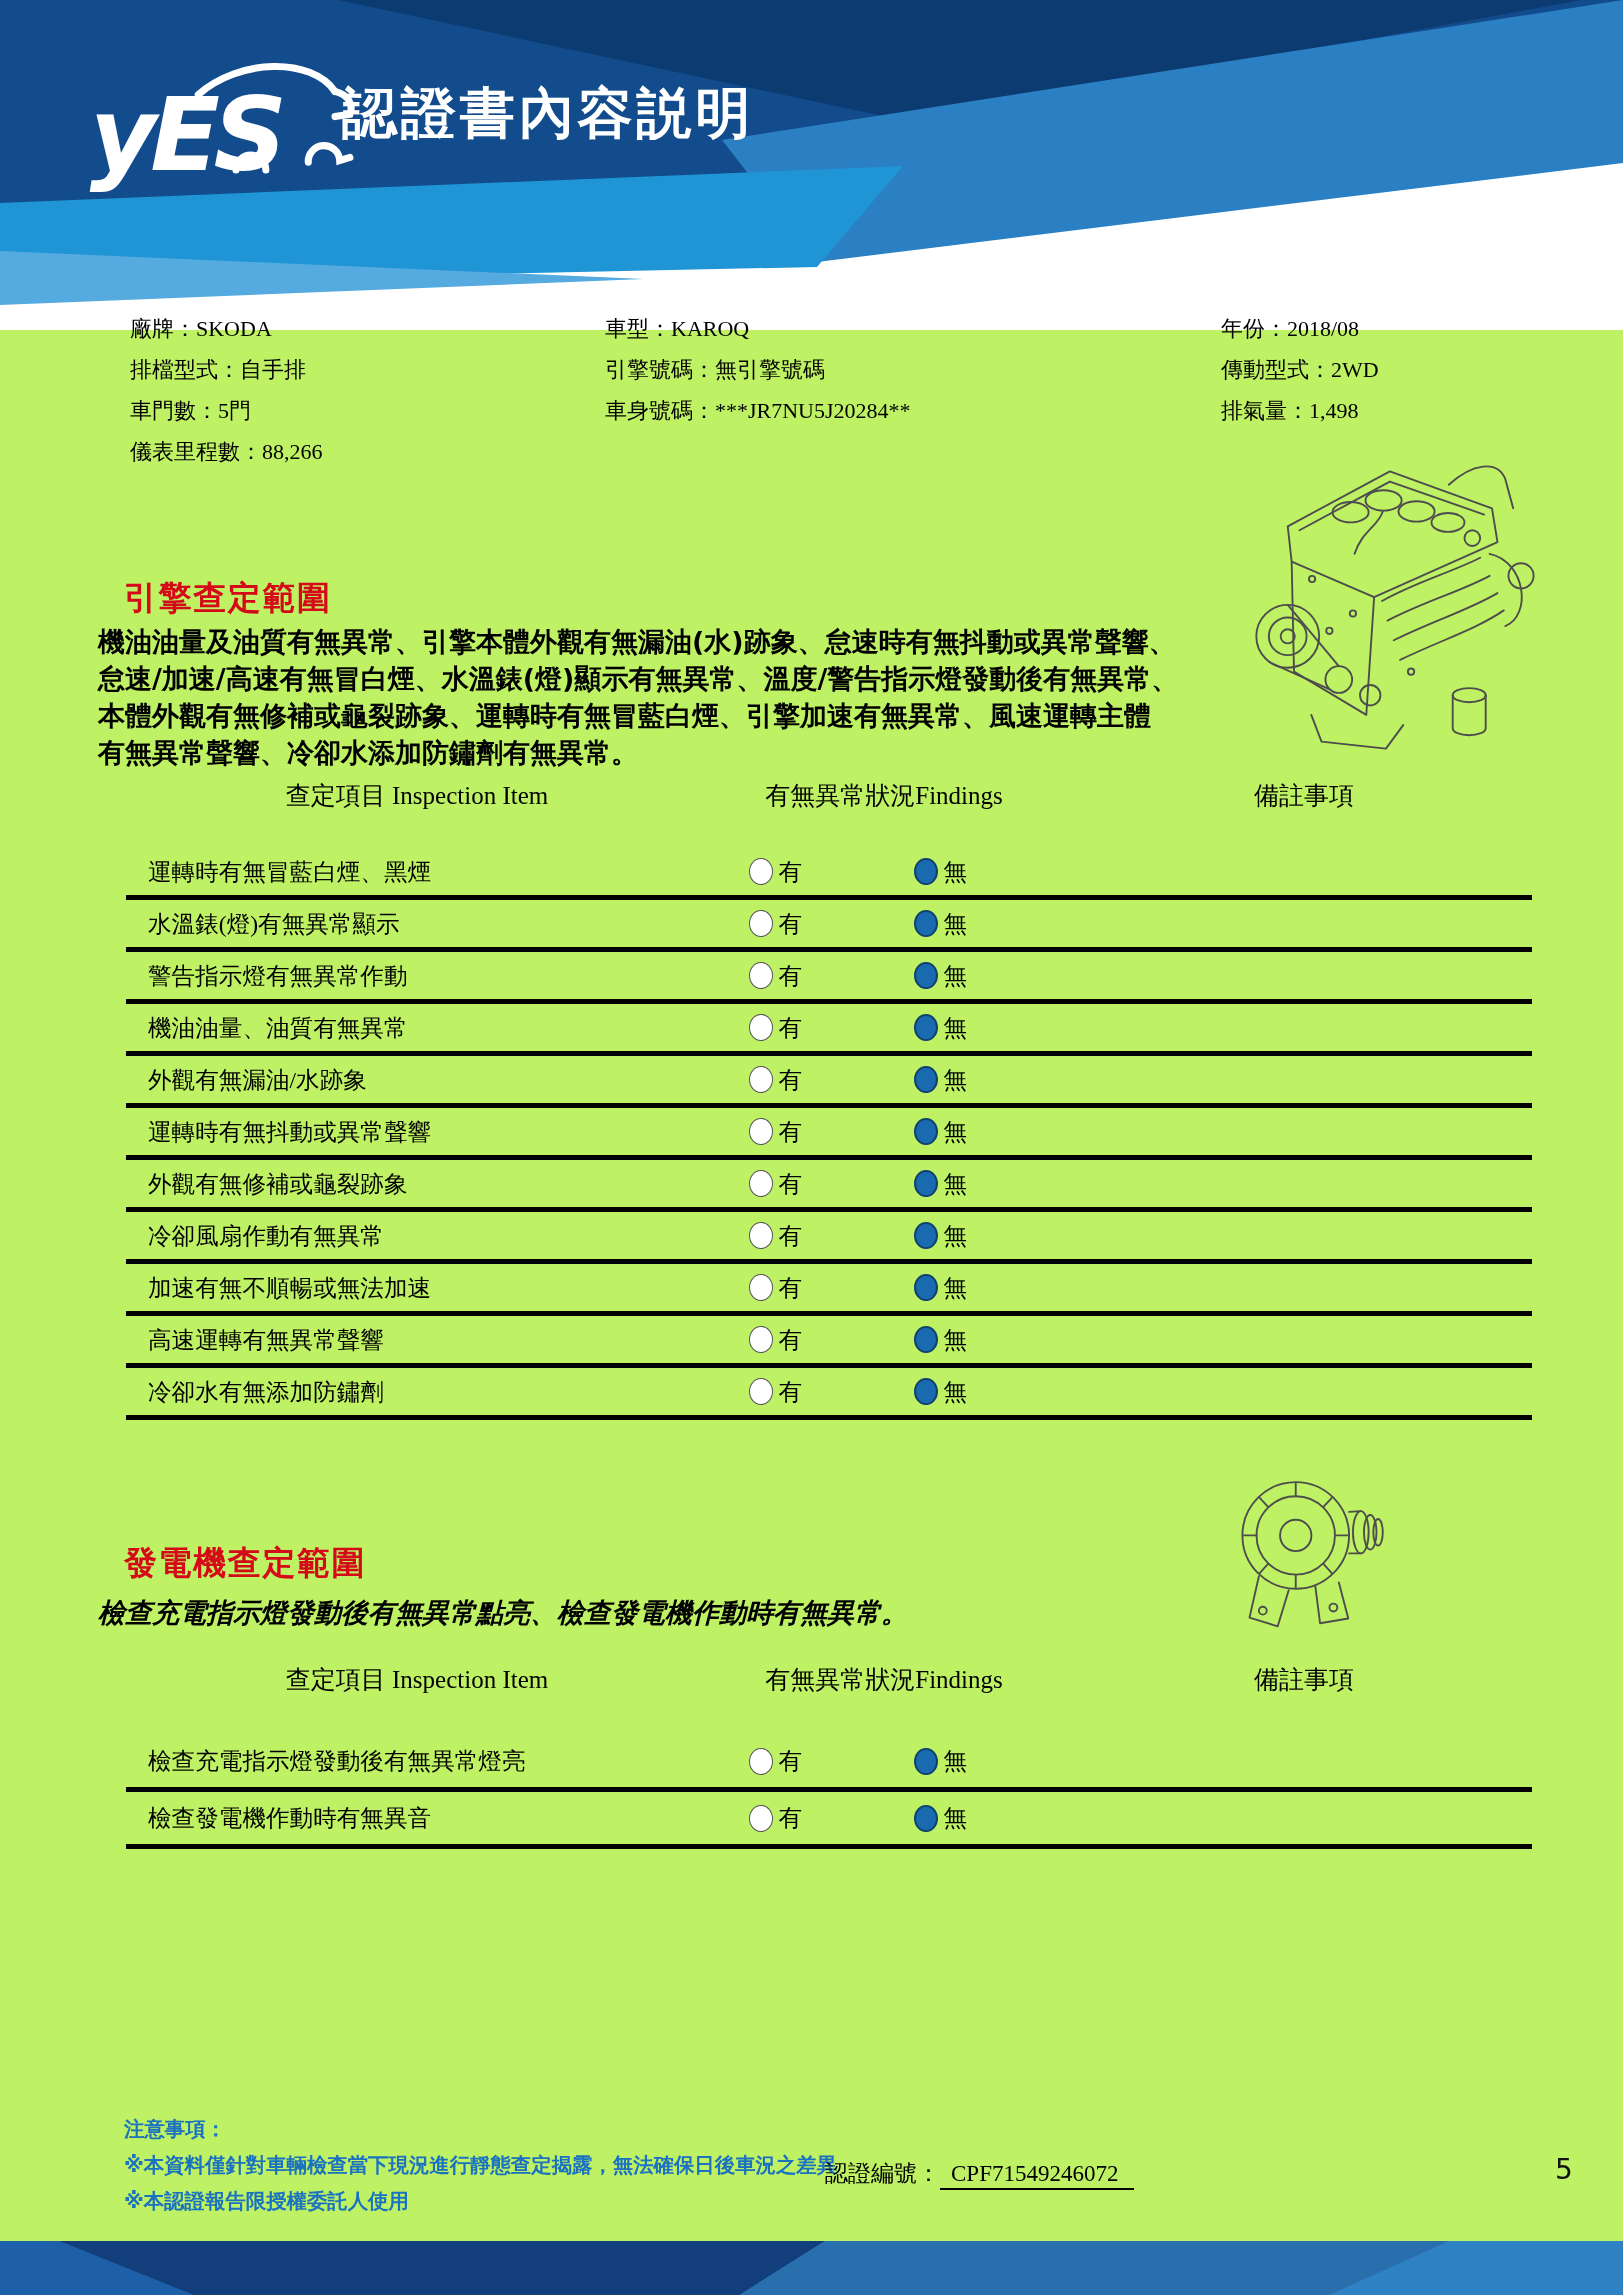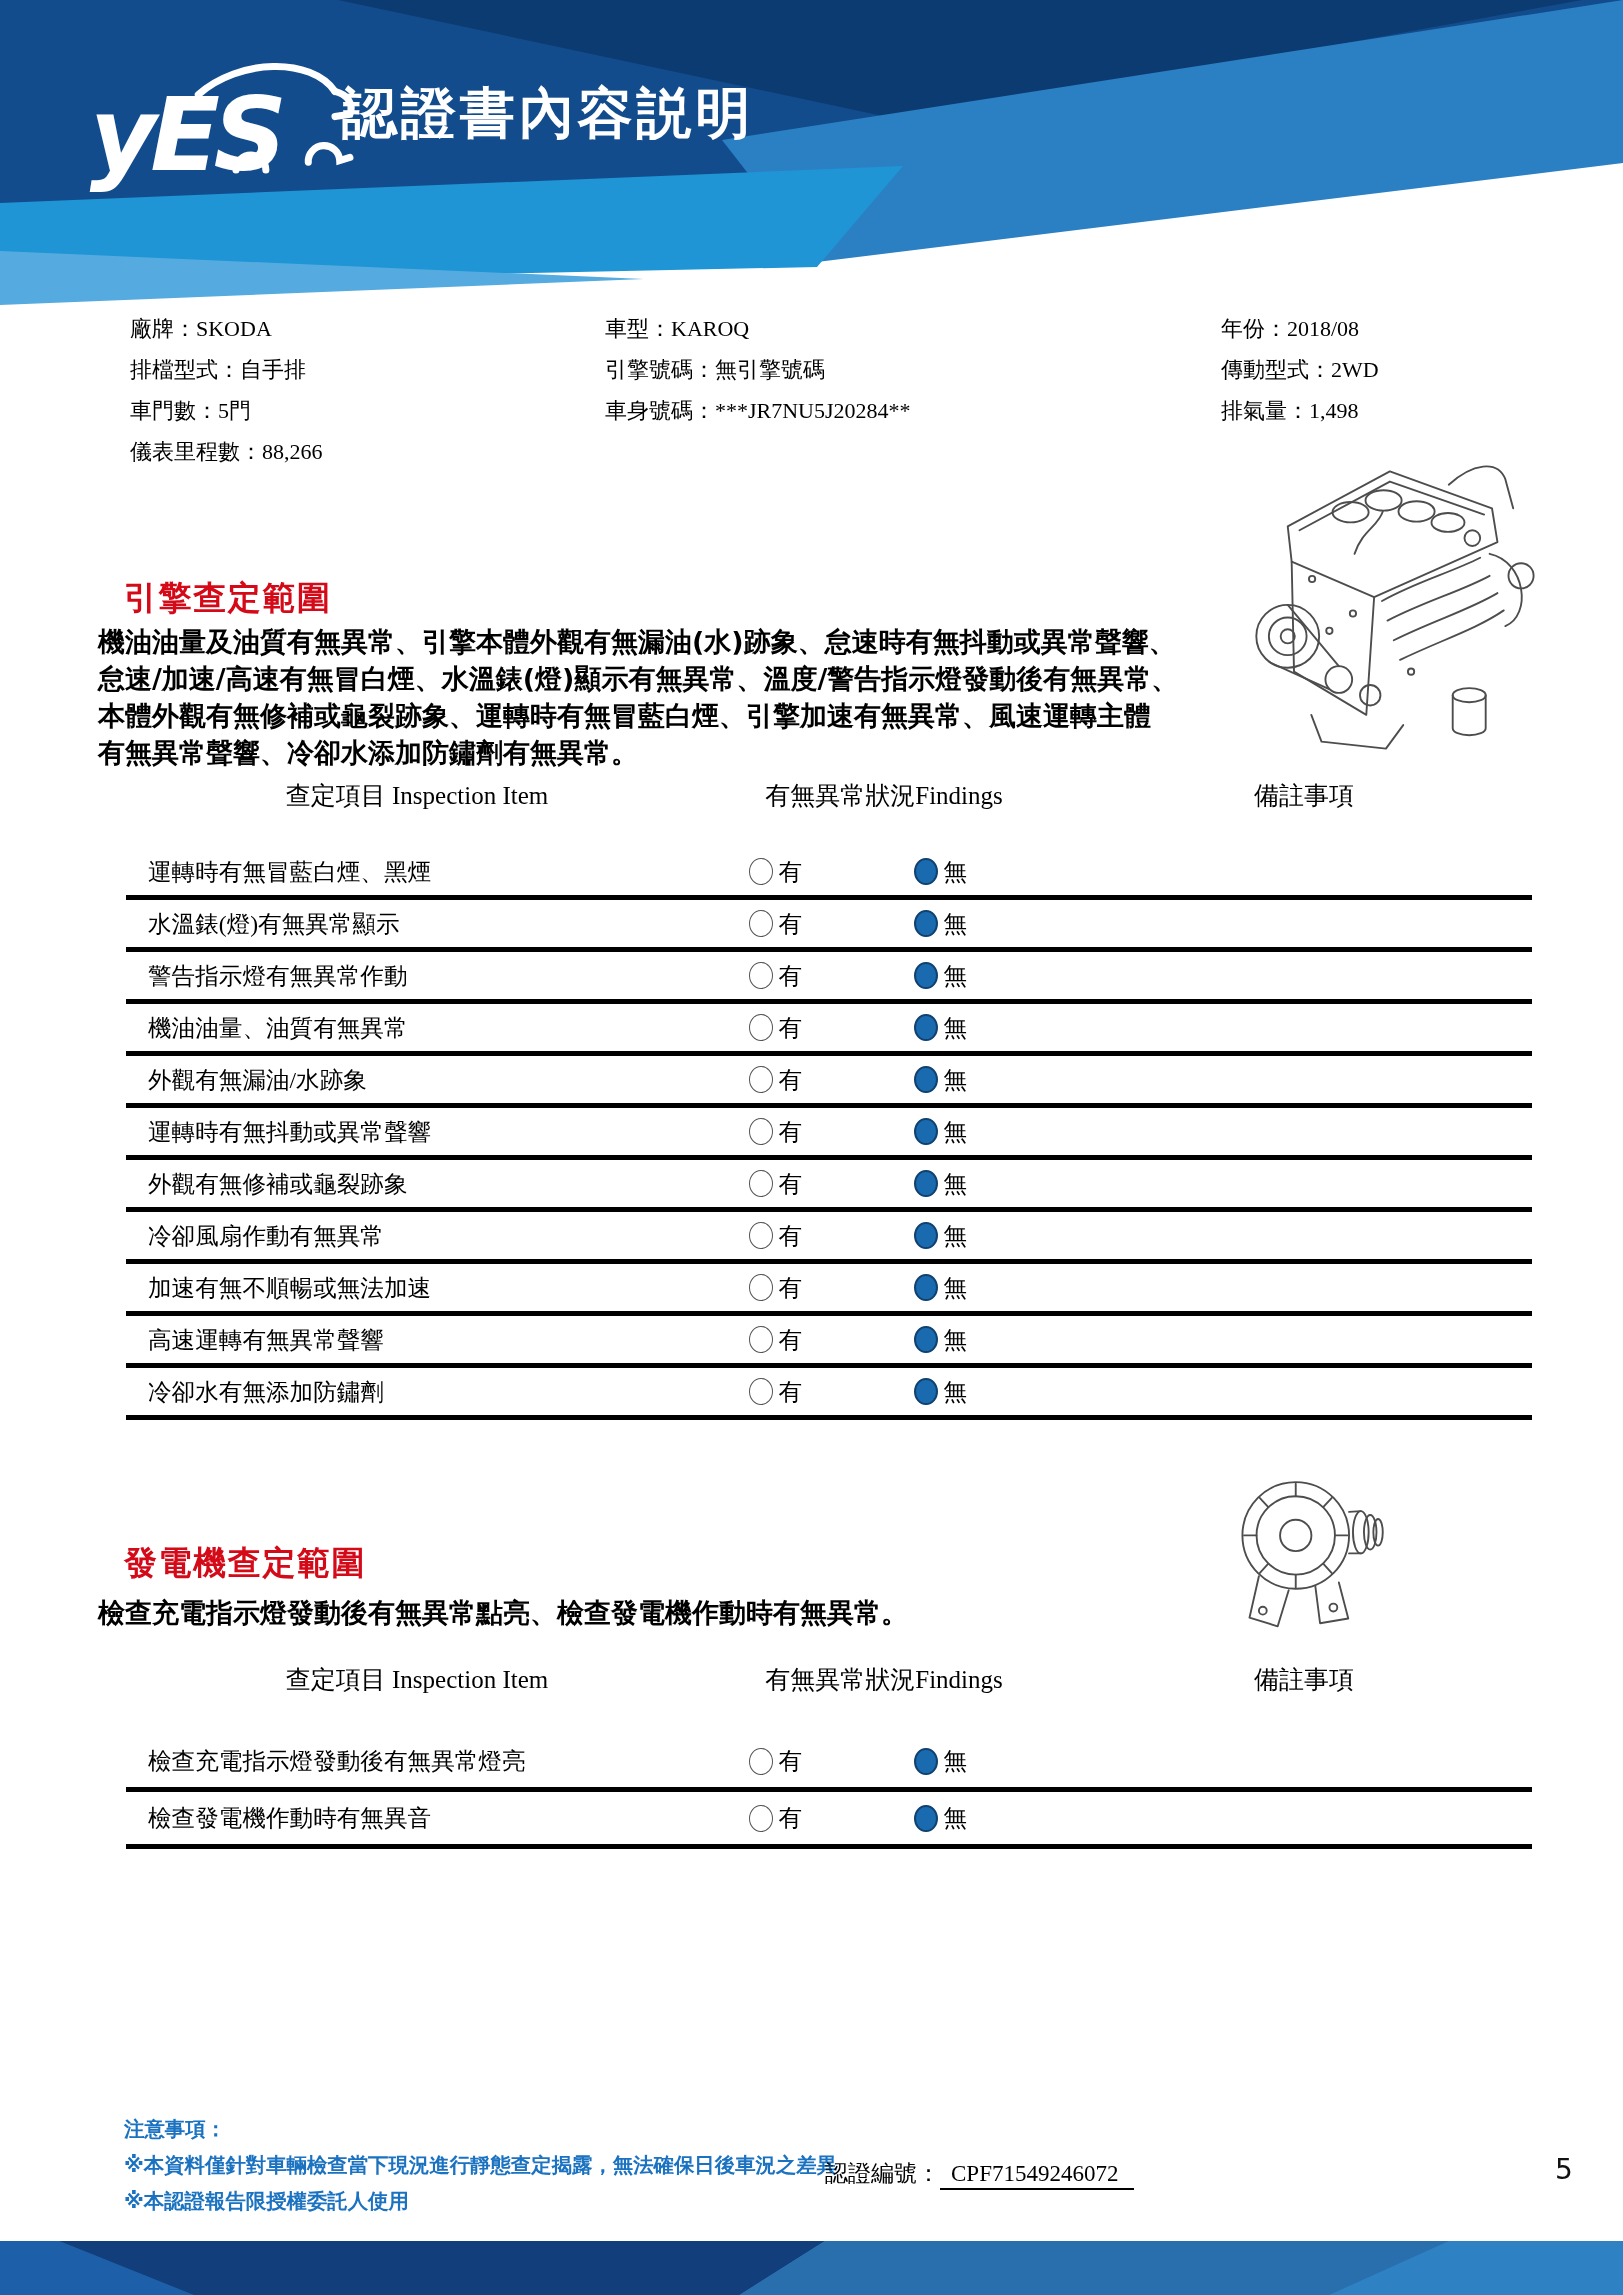--- a/index.html
+++ b/index.html
@@ -1,16 +1,16 @@
 <!DOCTYPE html>
 <html style="font-size:12.6px"><head>
 <meta charset="utf-8">
 <style>
   html,body{margin:0;padding:0;background:#e8e8e8;}
-  .page{position:relative;width:1623px;height:2295px;background:#ffffff;overflow:hidden;
+  .page{position:relative;width:1623px;height:2295px;background:#bef264;overflow:hidden;
         font-family:"Liberation Serif", serif;color:#000;}
 
   
   .banner{position:absolute;left:0;top:0;width:1623px;height:330px;background:#fff;}
   .banner .layer{position:absolute;left:0;top:0;width:100%;height:100%;}
   .l-deep {background:#124c8c;clip-path:polygon(0 0,1623px 0,1623px 118px,817px 259px,0 271px);}
   .l-dark {background:#0c3b72;clip-path:polygon(338px 0,1582px 0,911px 122px);}
   .l-mid  {background:#2b80c4;clip-path:polygon(722px 140px,1623px 0,1623px 163px,817px 262px);}
   .l-cyan {background:#1f95d5;clip-path:polygon(0 203px,903px 166px,817px 267px,0 284px);}
   .l-lite {background:#55abdf;clip-path:polygon(0 251px,644px 279px,0 305px);}
@@ -274,21 +274,21 @@
           </span>
           <span class="radio radio-no">
             <span class="circ sel"></span>
             <span class="rlbl">無</span>
           </span>
         </div>
       </div>
   </div>
 
   <div class="sec-heading" style="top:1541px;">發電機查定範圍</div>
-  <div class="sec-para" style="top:1594px;">
+  <div class="sec-para" style="top:1594px;font-style:italic;">
     <div>檢查充電指示燈發動後有無異常點亮、檢查發電機作動時有無異常。</div>
   </div>
 
   <div class="illus" style="left:1221px;top:1457px;">
     <svg width="173" height="196" viewBox="0 0 220 250">
       <circle cx="95" cy="100" r="68"></circle>
       <circle cx="95" cy="100" r="50"></circle>
       <circle cx="95" cy="100" r="20"></circle>
       <line x1="95" y1="34" x2="95" y2="50"></line>
       <line x1="141" y1="52" x2="130" y2="64"></line>

